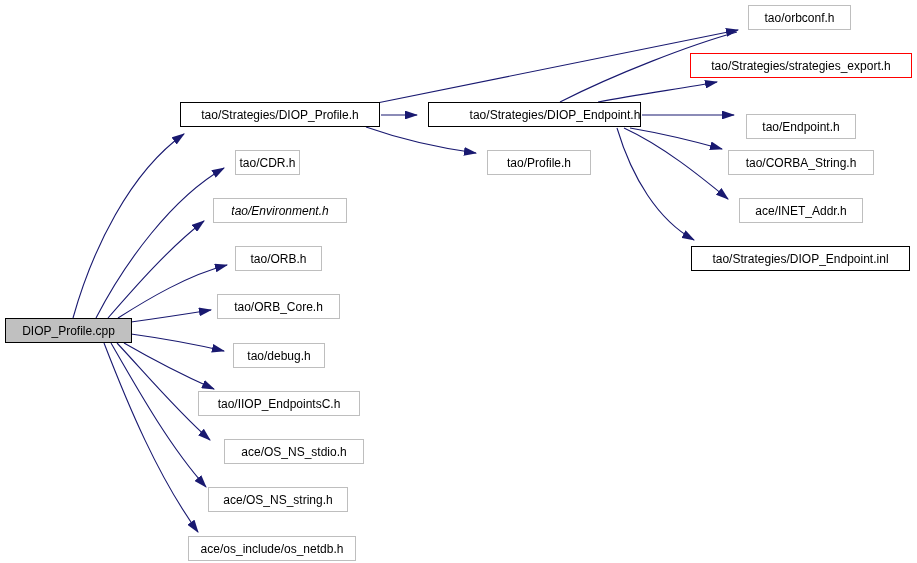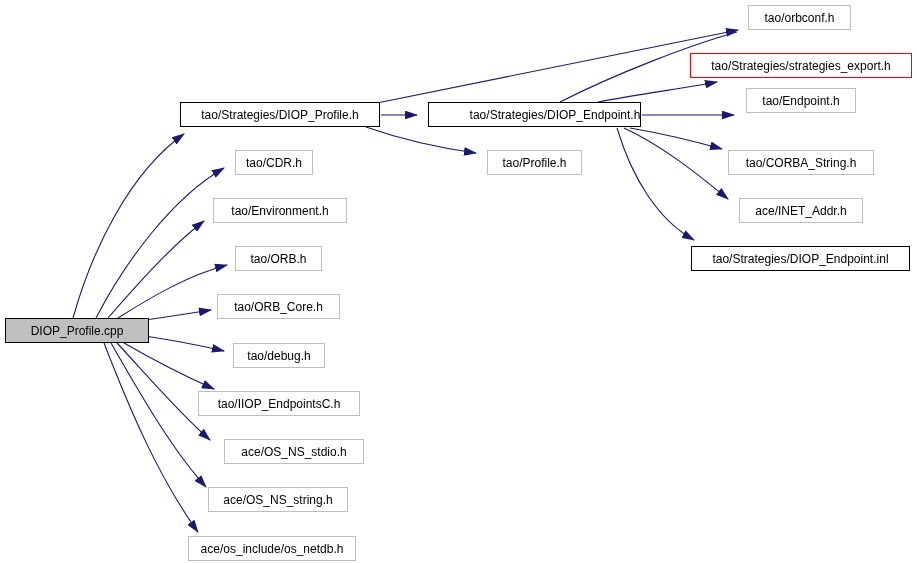--- a/index.html
+++ b/index.html
@@ -54,43 +54,43 @@
       <path d="M366,127 C400,139 440,148 476,153" marker-end="url(#arrow)"></path>
       <path d="M560,102 C615,74 690,45 737,32"></path>
       <path d="M598,102 C640,94 685,88 717,82" marker-end="url(#arrow)"></path>
       <path d="M642,115 L734,115" marker-end="url(#arrow)"></path>
       <path d="M630,128 C665,134 697,142 722,149" marker-end="url(#arrow)"></path>
       <path d="M624,128 C663,146 700,176 728,199" marker-end="url(#arrow)"></path>
       <path d="M617,128 C632,178 658,220 694,240" marker-end="url(#arrow)"></path>
     </g>
   </svg>
 
-  <div class="node main" style="left:5px;top:318px;width:144px;text-align:right;">DIOP_Profile.cpp</div>
+  <div class="node main" style="left:5px;top:318px;width:127px;text-align:right;">DIOP_Profile.cpp</div>
 
   <div class="node internal" style="left:180px;top:102px;width:200px;">tao/Strategies/DIOP_Profile.h</div>
 
   <div class="node internal" style="left:428px;top:102px;width:213px;padding-left:41px;">tao/Strategies/DIOP_Endpoint.h</div>
 
   <div class="node" style="left:748px;top:5px;width:103px;">tao/orbconf.h</div>
 
   <div class="node red" style="left:690px;top:53px;width:222px;">tao/Strategies/strategies_export.h</div>
 
-  <div class="node" style="left:746px;top:88px;width:110px;">tao/Endpoint.h</div>
+  <div class="node" style="left:746px;top:114px;width:110px;">tao/Endpoint.h</div>
 
   <div class="node" style="left:728px;top:150px;width:146px;">tao/CORBA_String.h</div>
 
   <div class="node" style="left:739px;top:198px;width:124px;">ace/INET_Addr.h</div>
 
   <div class="node internal" style="left:691px;top:246px;width:219px;">tao/Strategies/DIOP_Endpoint.inl</div>
 
-  <div class="node" style="left:487px;top:150px;width:95px;">tao/Profile.h</div>
+  <div class="node" style="left:487px;top:150px;width:104px;">tao/Profile.h</div>
 
-  <div class="node" style="left:235px;top:150px;width:78px;">tao/CDR.h</div>
+  <div class="node" style="left:235px;top:150px;width:65px;">tao/CDR.h</div>
 
-  <div class="node" style="left:213px;top:198px;width:134px;">tao/Environment.h</div>
+  <div class="node" style="left:213px;top:198px;width:134px;font-style:italic;">tao/Environment.h</div>
 
   <div class="node" style="left:235px;top:246px;width:87px;">tao/ORB.h</div>
 
   <div class="node" style="left:217px;top:294px;width:123px;">tao/ORB_Core.h</div>
 
   <div class="node" style="left:233px;top:343px;width:92px;">tao/debug.h</div>
 
   <div class="node" style="left:198px;top:391px;width:162px;">tao/IIOP_EndpointsC.h</div>
 
   <div class="node" style="left:224px;top:439px;width:140px;">ace/OS_NS_stdio.h</div>

